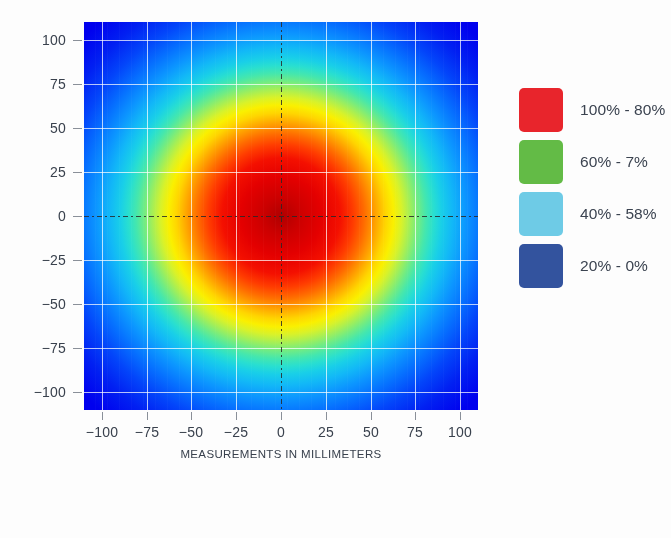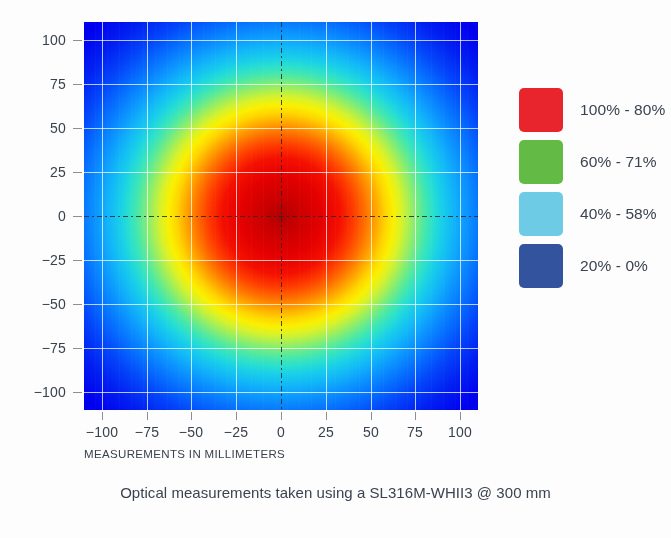--- a/index.html
+++ b/index.html
@@ -142,21 +142,21 @@
   .tick-label.y {
     transform: translateY(-50%);
     text-align: right;
   }
 
   .axis-title {
     position: absolute;
     left: 84px;
     top: 448px;
     width: 394px;
-    text-align: left;
+    text-align: center;
     font-size: 11.5px;
     letter-spacing: 0.35px;
     color: #39414d;
   }
 
   
   .legend {
     position: absolute;
     left: 519px;
     top: 88px;
@@ -274,29 +274,28 @@
     <div class="axis-title">MEASUREMENTS IN MILLIMETERS</div>
   </div>
 
   <div class="legend" id="legend">
       <div class="legend-row">
         <div class="legend-swatch" style="background: rgb(232, 37, 44);"></div>
         <div class="legend-text">100% - 80%</div>
       </div>
       <div class="legend-row">
         <div class="legend-swatch" style="background: rgb(99, 187, 70);"></div>
-        <div class="legend-text">60% - 71%</div>
+        <div class="legend-text">60% - 7%</div>
       </div>
       <div class="legend-row">
         <div class="legend-swatch" style="background: rgb(110, 203, 230);"></div>
         <div class="legend-text">40% - 58%</div>
       </div>
       <div class="legend-row">
         <div class="legend-swatch" style="background: rgb(51, 83, 158);"></div>
         <div class="legend-text">20% - 0%</div>
       </div>
     </div>
 
   <div class="caption">
-    <div class="caption-line">Optical measurements taken using a SL316M-WHII3 @ 300 mm</div>
   </div>
 
 </div>
 
 </body></html>

